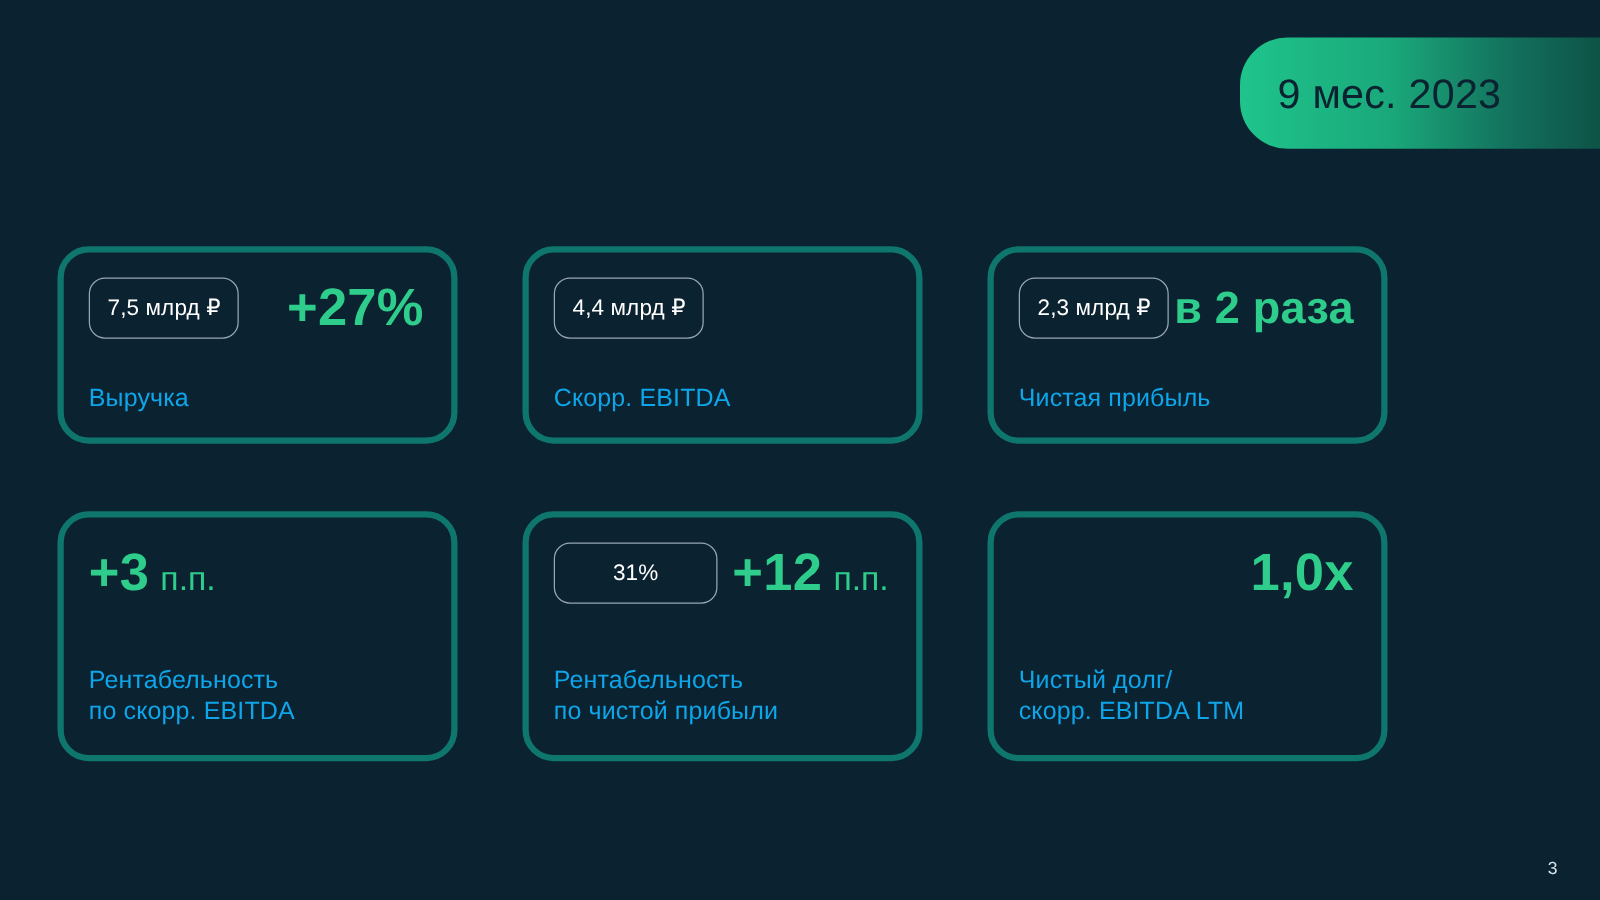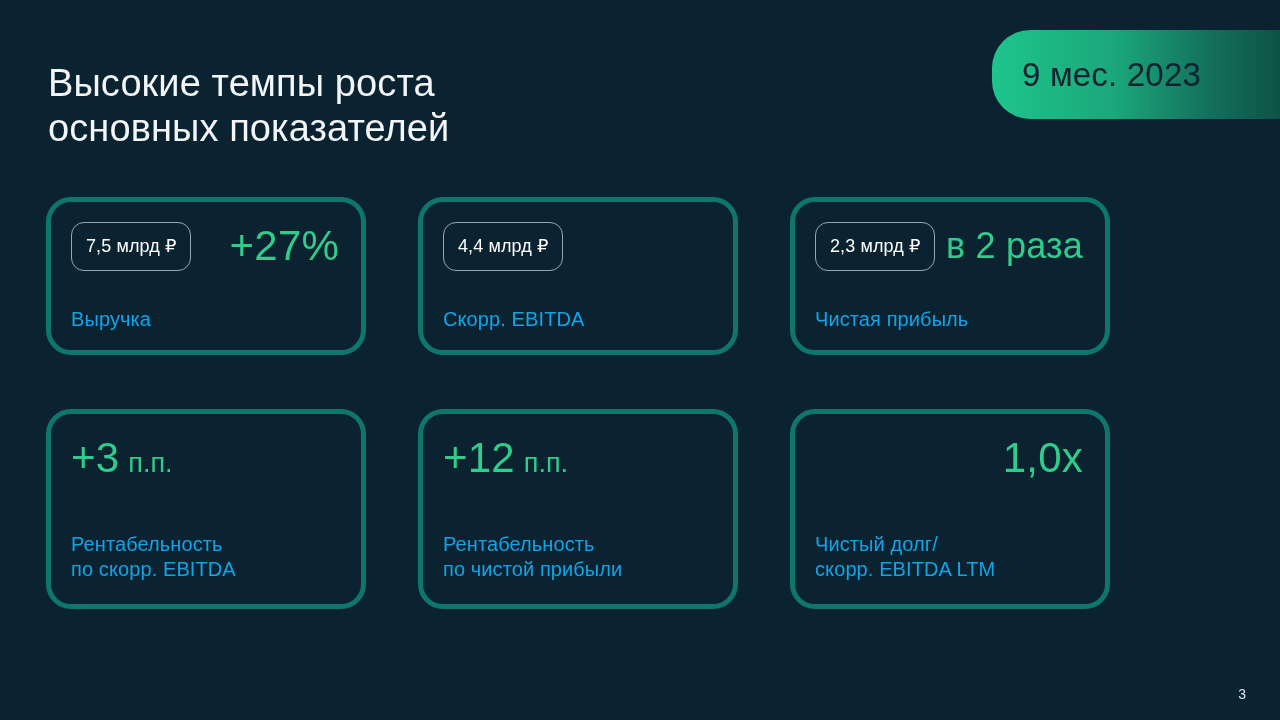--- a/index.html
+++ b/index.html
@@ -104,21 +104,21 @@
   .delta {
     display: flex;
     align-items: baseline;
     color: #2ecd8c;
     white-space: nowrap;
     line-height: 1;
     padding-right: 2px;
   }
   .delta-main {
     font-size: 42px;
-    font-weight: 400;
+    font-weight: 700;
     letter-spacing: 0.2px;
   }
   .delta-main.compact { font-size: 36px; }
   .delta-unit {
     font-size: 27px;
     font-weight: 400;
     margin-left: 9px;
   }
 
   .card-label {
@@ -141,22 +141,20 @@
     bottom: 18px;
     font-size: 14px;
     color: #dbe4ea;
   }
 </style>
 </head>
 <body>
 
 <div class="slide">
 
-  <h1 class="slide-title">Высокие темпы роста
-основных показателей</h1>
 
   <div class="period-badge">
     <span>9 мес. 2023</span>
   </div>
 
   <div class="cards">
 
     <div class="card row-top">
       <div class="card-top">
         <div class="value-pill">7,5 млрд ₽</div>
@@ -190,20 +188,21 @@
           <span class="delta-main">+3</span>
           <span class="delta-unit">п.п.</span>
         </div>
       </div>
       <div class="card-label">Рентабельность
 по скорр. EBITDA</div>
     </div>
 
     <div class="card row-bottom">
       <div class="card-top">
+        <div class="value-pill narrow">31%</div>
         <div class="delta">
           <span class="delta-main">+12</span>
           <span class="delta-unit">п.п.</span>
         </div>
       </div>
       <div class="card-label">Рентабельность
 по чистой прибыли</div>
     </div>
 
     <div class="card row-bottom">

